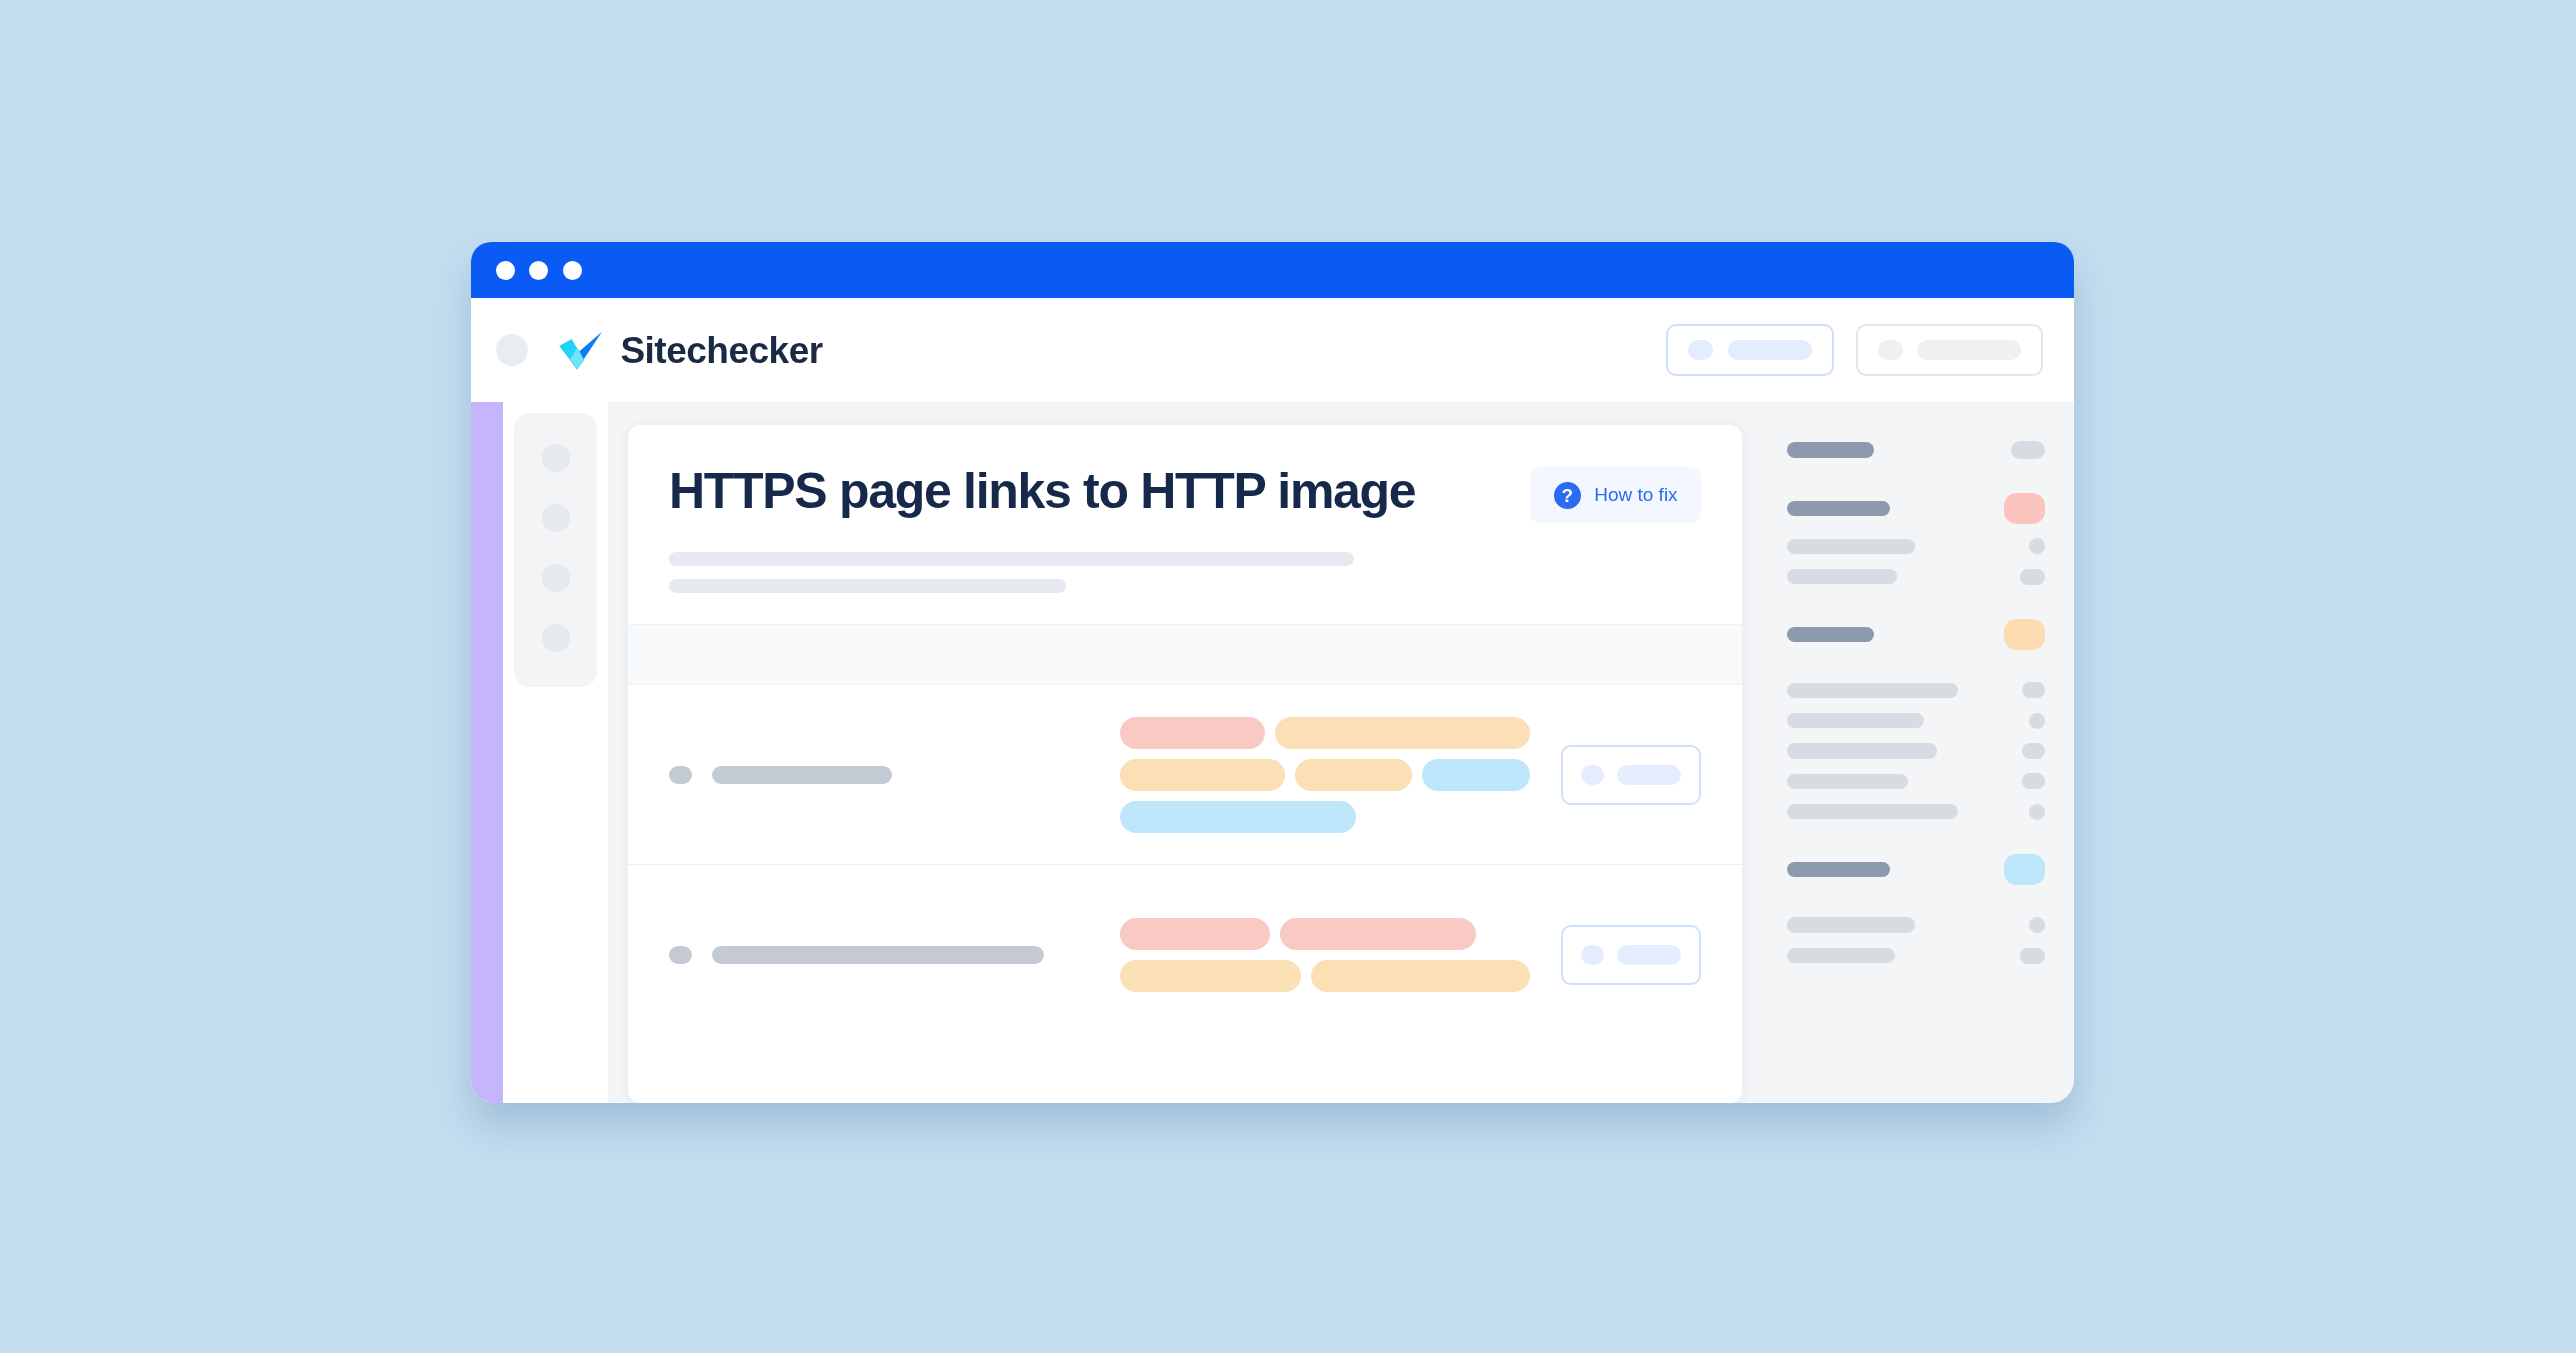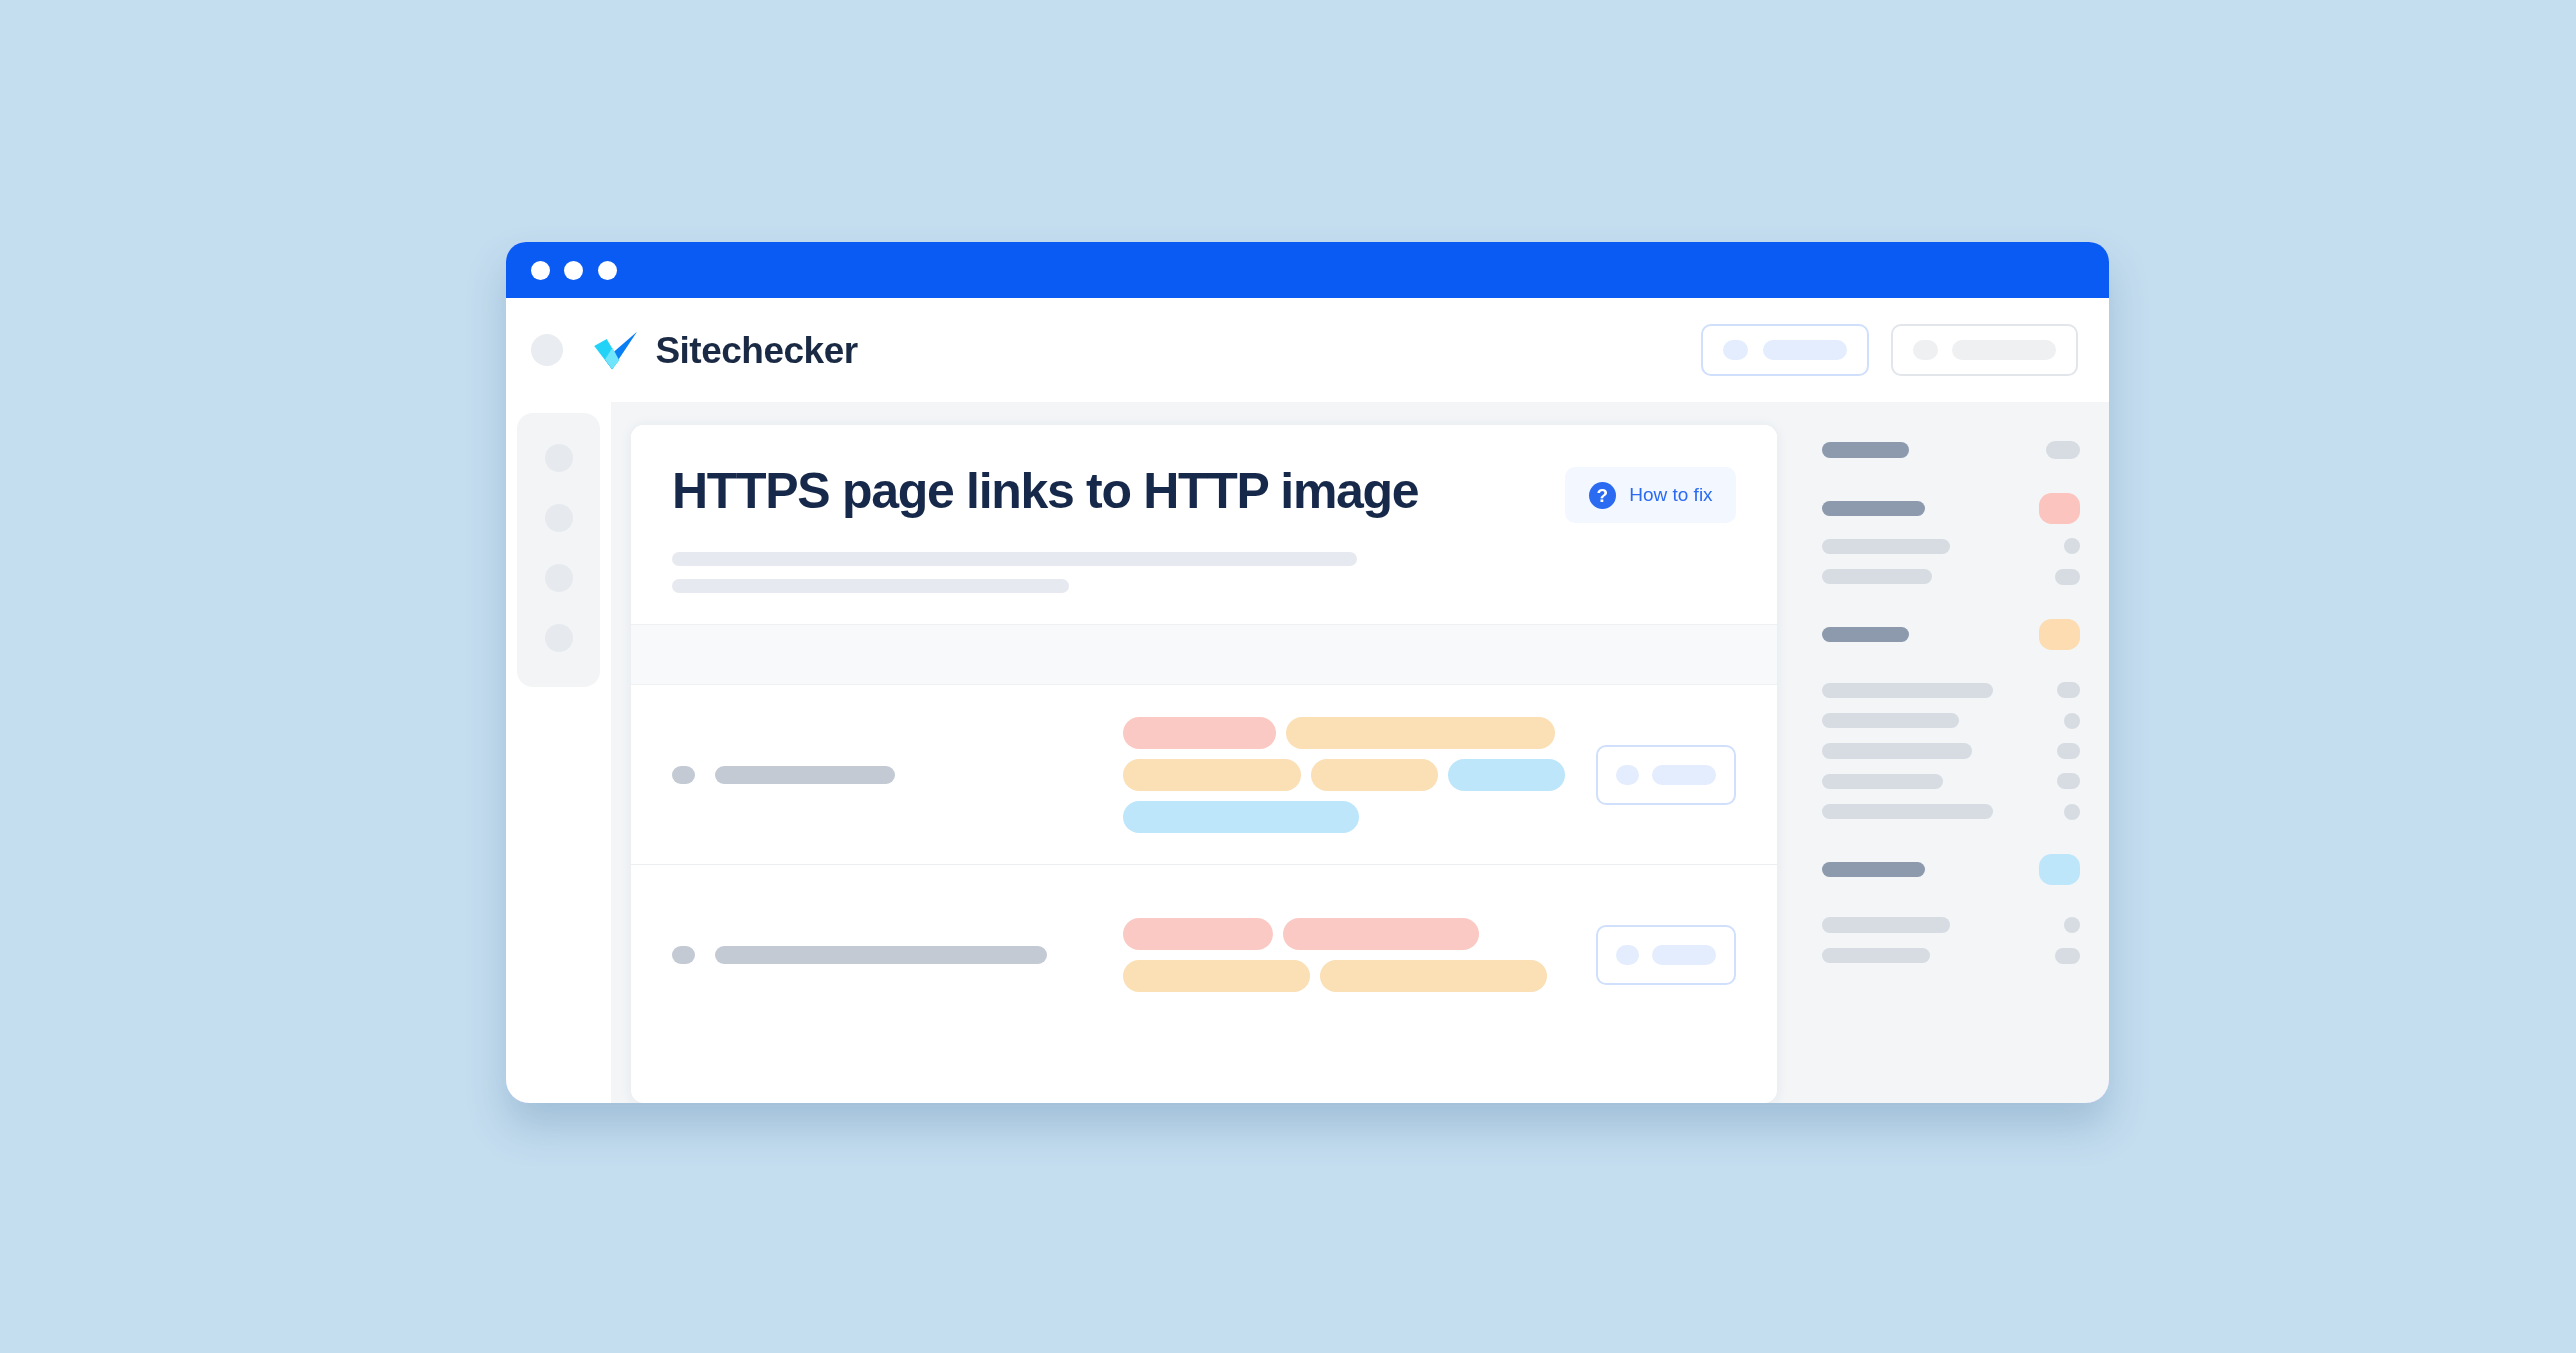--- a/index.html
+++ b/index.html
@@ -16,21 +16,21 @@
 
   .stage {
     position: relative;
     width: 2576px;
     height: 1354px;
   }
 
   
   .browser-window {
     position: absolute;
-    left: 506px;
+    left: 471px;
     top: 242px;
     width: 1603px;
     height: 861px;
     border-radius: 20px 20px 23.4px 23.4px;
     background: #ffffff;
     box-shadow: 0 23.4px 38px rgba(60, 110, 150, 0.26);
     overflow: hidden;
     display: flex;
     flex-direction: column;
   }
@@ -109,20 +109,21 @@
   .ph-btn .pbar { height: 20px; border-radius: 10px; flex: 1 1 auto; }
   .ph-btn.primary .pdot, .ph-btn.primary .pbar { background: #e4edfe; }
   .ph-btn.secondary .pdot, .ph-btn.secondary .pbar { background: #eff0f2; }
 
   
   .app-body {
     flex: 1 1 auto;
     display: flex;
     min-height: 0;
     background: #c4b5fd;
+    padding-left: 32px;
   }
 
   .left-rail {
     width: 105px;
     flex: 0 0 auto;
     background: #ffffff;
     padding-top: 10.8px;
     display: flex;
     justify-content: center;
   }

